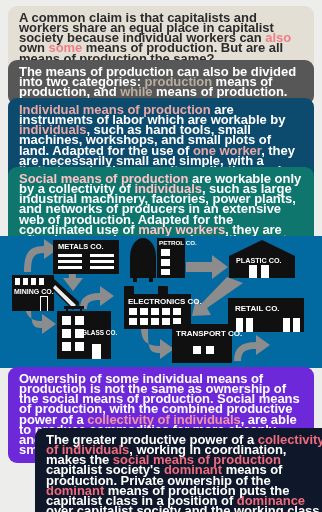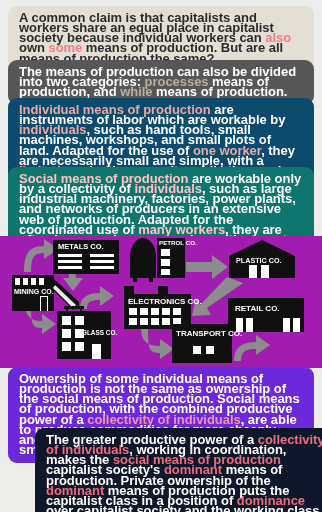--- a/index.html
+++ b/index.html
@@ -99,37 +99,37 @@
     letter-spacing: -0.05px;
   }
 
   
   .diagram {
     position: absolute;
     left: 0;
     top: 236px;
     width: 322px;
     height: 132px;
-    background: #a21caf;
+    background: #0369a1;
   }
   .diagram svg {
     display: block;
   }
 </style>
 </head>
 <body>
 
 <div class="page">
 
   <div class="card card-intro">
     <p>A common claim is that capitalists and workers share an equal place in capitalist society because individual workers can <span class="hl">also</span> own <span class="hl">some</span> means of production. But are all means of production the same?</p>
   </div>
 
   <div class="card card-categories">
-    <p>The means of production can also be divided into two categories: <span class="hl">processes</span> means of production, and <span class="hl">while</span> means of production.</p>
+    <p>The means of production can also be divided into two categories: <span class="hl">production</span> means of production, and <span class="hl">while</span> means of production.</p>
   </div>
 
   <div class="card card-individual">
     <p><span class="hl">Individual means of production</span> are instruments of labor which are workable by <span class="hl">individuals</span>, such as hand tools, small machines, workshops, and small plots of land. Adapted for the use of <span class="hl">one worker</span>, they are necessarily small and simple, with a <span class="hl">limited</span> productive capacity, while the number of tasks and processes involved in production can usually be completed locally.</p>
   </div>
 
   <div class="card card-social">
     <p><span class="hl">Social means of production</span> are workable only by a collectivity of <span class="hl">individuals</span>, such as large industrial machinery, factories, power plants, and networks of producers in an extensive web of production. Adapted for the coordinated use of <span class="hl">many workers</span>, they are often larger and more complex, with a <span class="hl">greater</span> productive capacity, while the number of tasks and processes involved in production can span across the globe.</p>
   </div>
 

